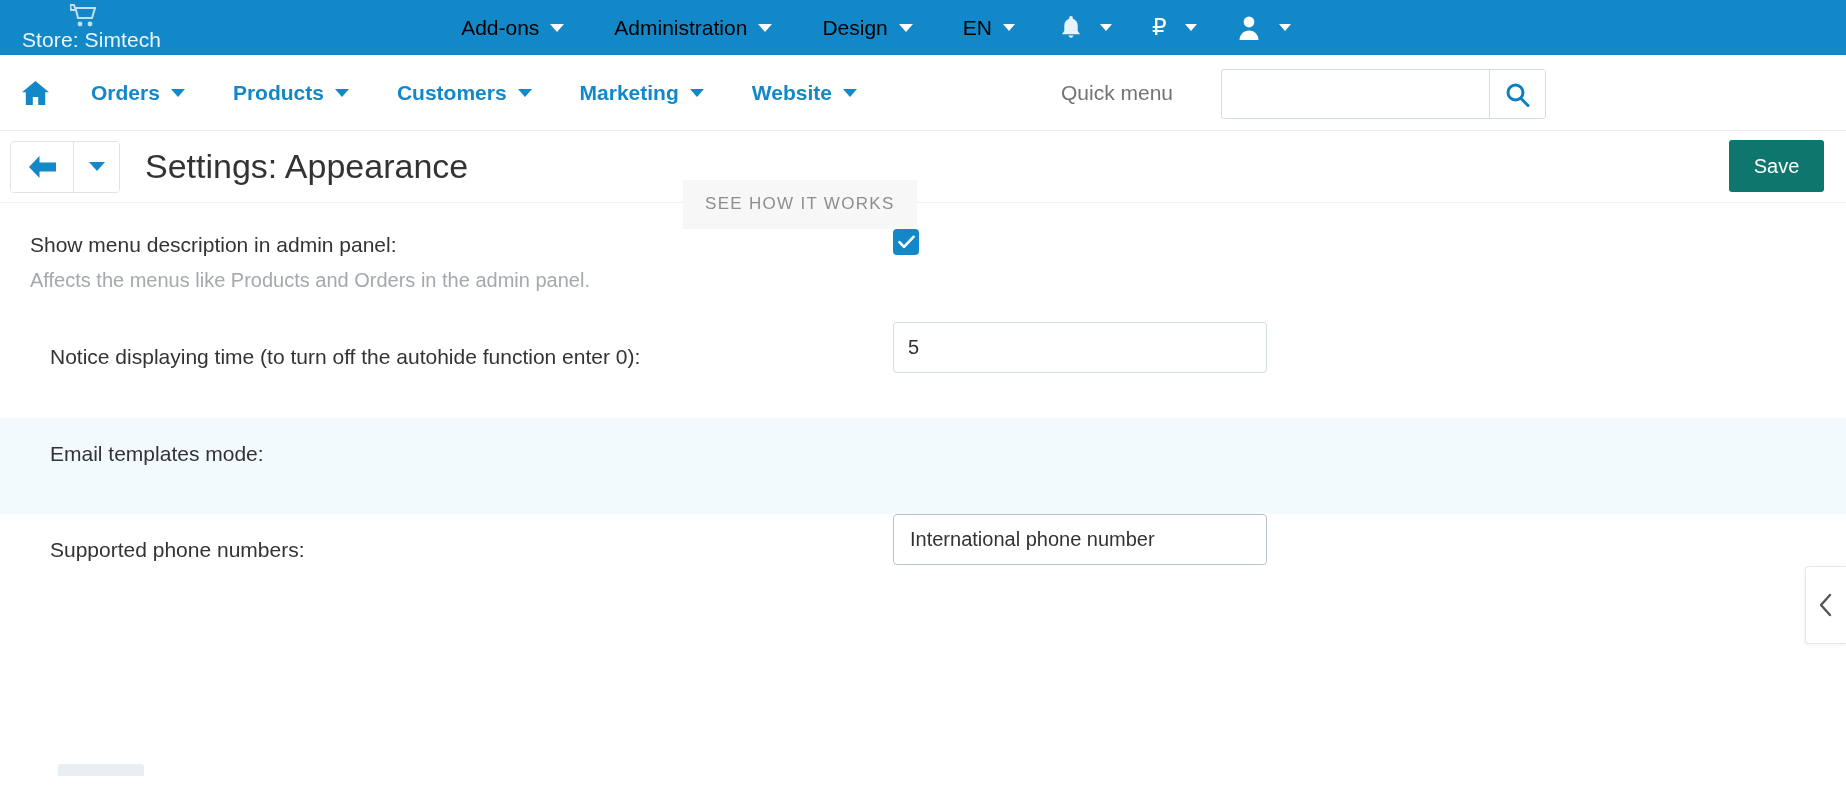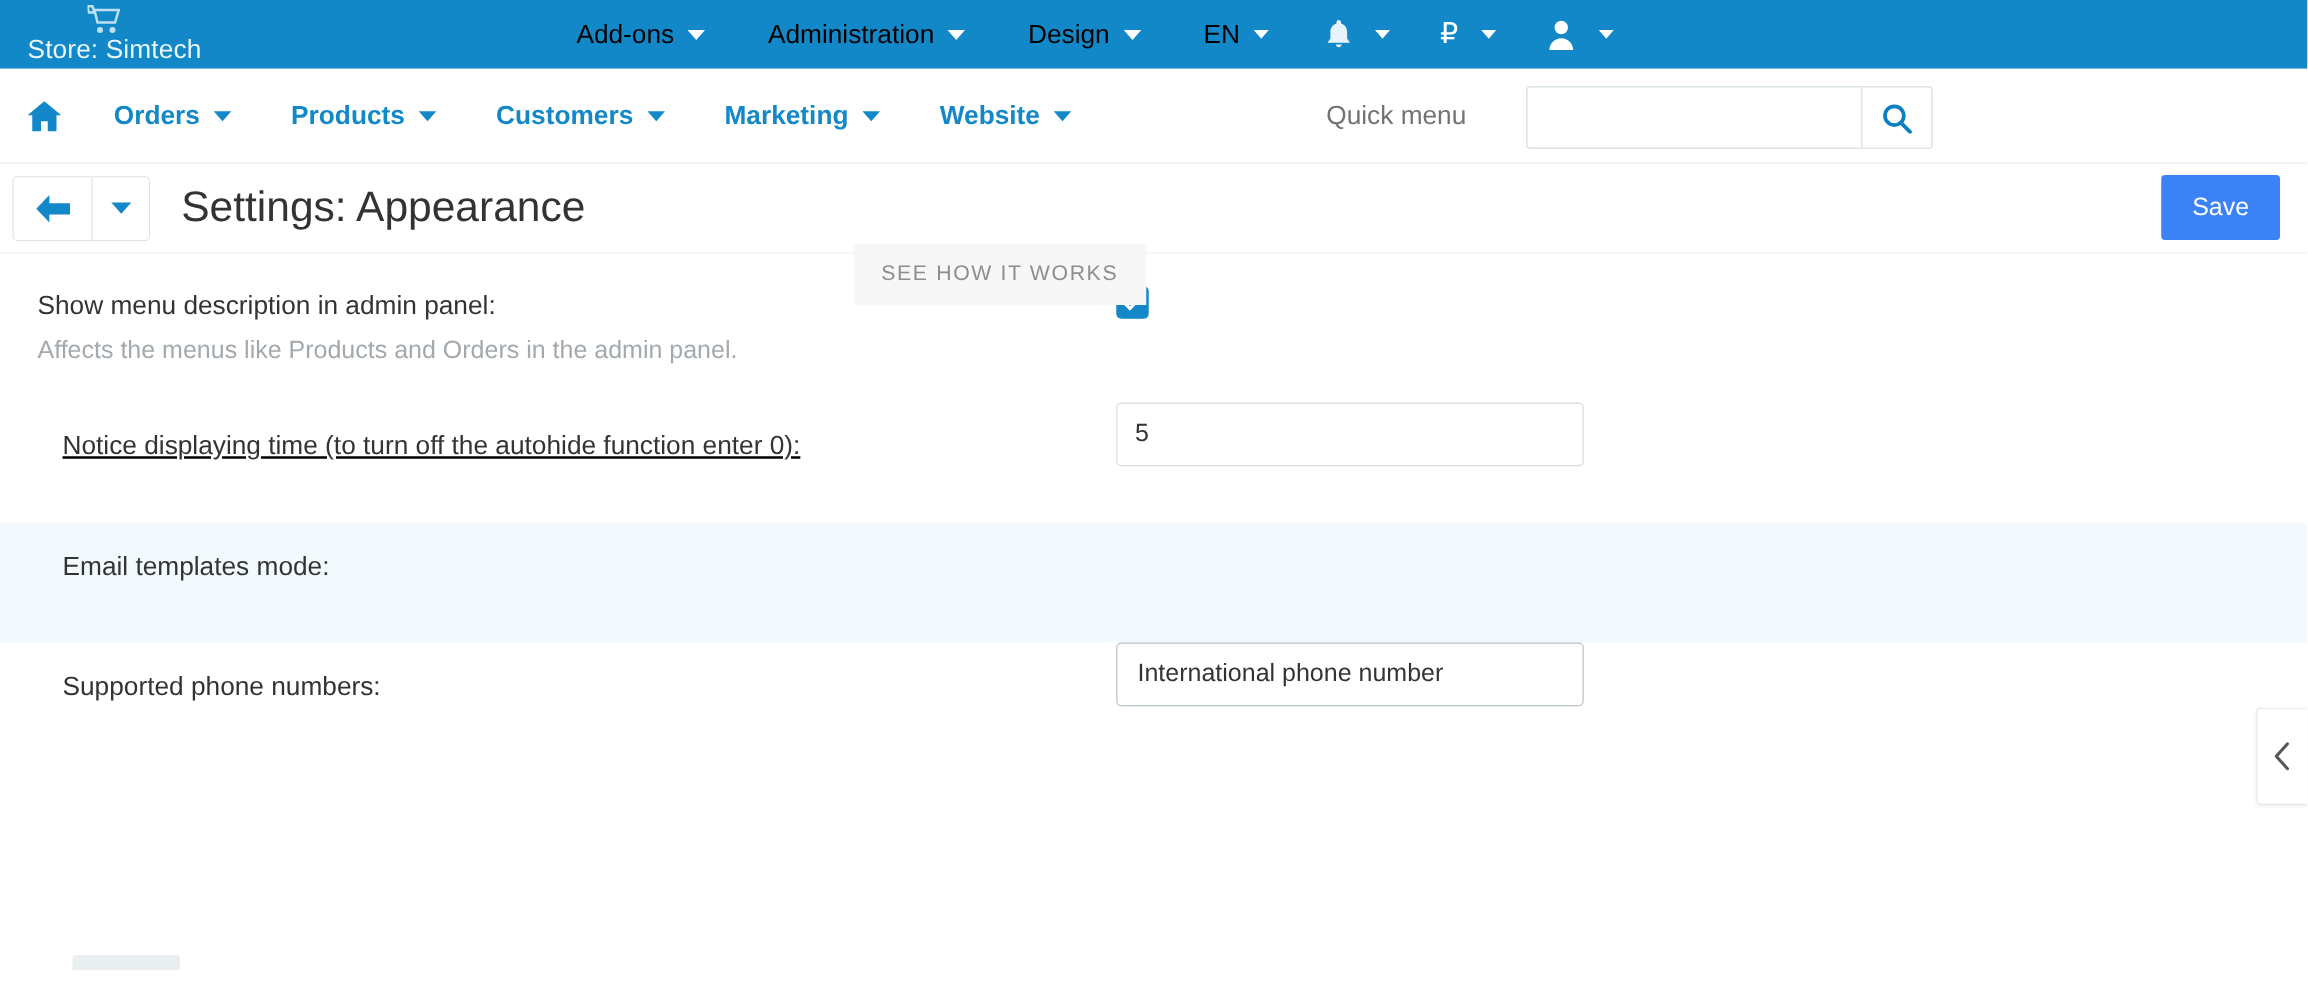--- a/index.html
+++ b/index.html
@@ -183,34 +183,34 @@
     margin-left: 25px;
     white-space: nowrap;
     font-weight: normal;
   }
   .save-btn {
     position: absolute;
     right: 22px;
     top: 9px;
     width: 95px;
     height: 52px;
-    background: #3b82f6;
+    background: #0f766e;
     color: #ffffff;
     border: none;
     border-radius: 3px;
     font-size: 20px;
     font-family: "Liberation Sans", sans-serif;
     cursor: pointer;
   }
 
   
   .howitworks {
     position: absolute;
     left: 683px;
-    top: 195px;
+    top: 180px;
     background: #f7f7f7;
     color: #8e8e8e;
     font-size: 17px;
     letter-spacing: 1.3px;
     padding: 14px 22px 15px 22px;
     z-index: 30;
     white-space: nowrap;
   }
 
   
@@ -251,21 +251,21 @@
   .checkbox {
     width: 26px; height: 26px;
     background: #1288c8;
     border-radius: 4px;
     display: flex; align-items: center; justify-content: center;
     cursor: pointer;
   }
   .check-mark { width: 17px; height: 14px; display:block;}
 
   
-  .row-input { height: 95px; padding-top: 18px; text-decoration: underline; }
+  .row-input { height: 95px; padding-top: 18px; }
   .text-input {
     width: 374px;
     height: 51px;
     border: 1px solid #d4dde2;
     border-radius: 4px;
     padding: 0 14px;
     font-size: 20px;
     color: #333;
     outline: none;
     font-family: "Liberation Sans", sans-serif;

